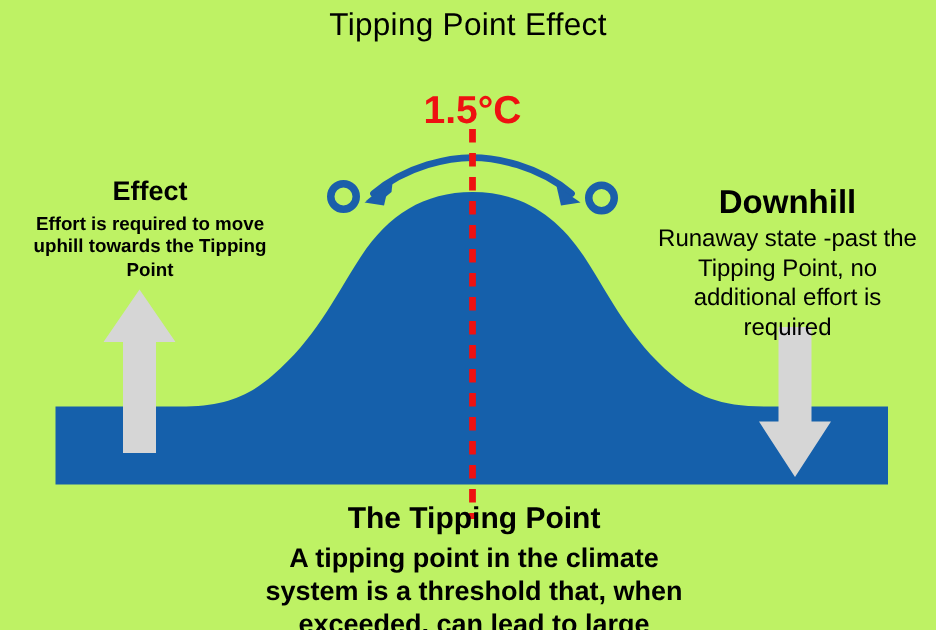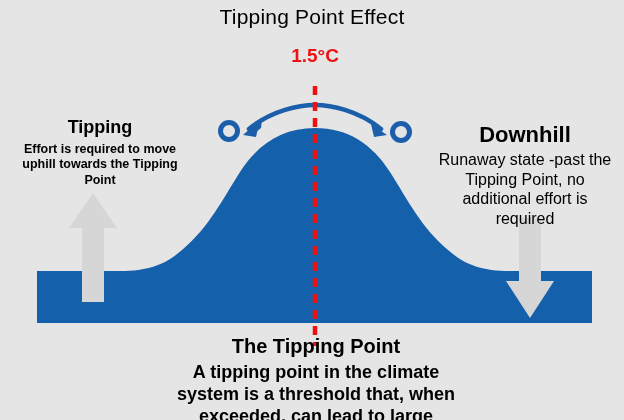--- a/index.html
+++ b/index.html
@@ -8,21 +8,21 @@
     background: #ffffff;
   }
   body {
     font-family: "Liberation Sans", sans-serif;
     -webkit-font-smoothing: antialiased;
   }
   #diagram {
     position: relative;
     width: 624px;
     height: 420px;
-    background: #e5e5e5;
+    background: #bef264;
     overflow: hidden;
   }
   #art {
     position: absolute;
     left: 0;
     top: 0;
     width: 624px;
     height: 420px;
   }
   .txt {
@@ -34,23 +34,23 @@
   #title {
     left: 0;
     top: 4px;
     width: 624px;
     font-size: 21px;
     font-weight: 400;
     letter-spacing: 0.2px;
   }
   #temp-label {
     left: 255px;
-    top: 44px;
+    top: 58px;
     width: 120px;
-    font-size: 19px;
+    font-size: 26px;
     font-weight: bold;
     color: #ee1111;
   }
   #uphill-heading {
     left: 10px;
     top: 117px;
     width: 180px;
     font-size: 18px;
     font-weight: bold;
   }
@@ -138,21 +138,21 @@
     <circle cx="229" cy="131" r="8.5" fill="none" stroke="#1b5faa" stroke-width="5"></circle>
     <circle cx="401" cy="132" r="8.5" fill="none" stroke="#1b5faa" stroke-width="5"></circle>
 
     <line x1="315" y1="86" x2="315" y2="346" stroke="#ee1111" stroke-width="4.5" stroke-dasharray="9 7"></line>
   </svg>
 
   <div class="txt" id="title">Tipping Point Effect</div>
 
   <div class="txt" id="temp-label">1.5°C</div>
 
-  <div class="txt" id="uphill-heading">Tipping</div>
+  <div class="txt" id="uphill-heading">Effect</div>
   <div class="txt" id="uphill-body">Effort is required to move uphill towards the Tipping Point</div>
 
   <div class="txt" id="downhill-heading">Downhill</div>
   <div class="txt" id="downhill-body">Runaway state -past the Tipping Point, no additional effort is required</div>
 
   <div class="txt" id="tp-heading">The Tipping Point</div>
   <div class="txt" id="tp-body">A tipping point in the climate system is a threshold that, when exceeded, can lead to large changes in the state of the system.</div>
 
 </div>
 

